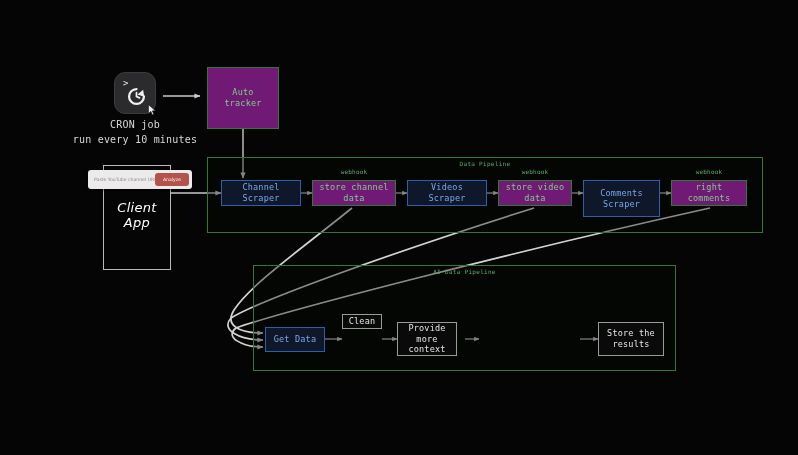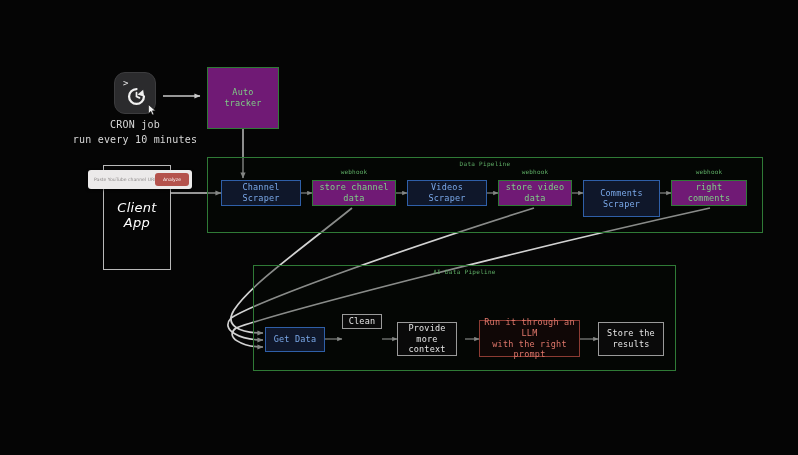--- a/index.html
+++ b/index.html
@@ -227,18 +227,16 @@
   <div class="caption" style="left:671px; top:168px; width:76px;">webhook</div>
 
   <div class="group" style="left:253px; top:265px; width:423px; height:106px;">
     <div class="group-title">AI Data Pipeline</div>
   </div>
 
   <div class="node blue" style="left:265px; top:327px; width:60px; height:25px;">Get Data</div>
   <div class="node white" style="left:342px; top:314px; width:40px; height:15px;">Clean</div>
   <div class="node white" style="left:397px; top:322px; width:60px; height:34px;">Provide more
 context</div>
-  <div class="node red" style="left:479px; top:320px; width:101px; height:37px;">Run it through an LLM
-with the right prompt</div>
   <div class="node white" style="left:598px; top:322px; width:66px; height:34px;">Store the
 results</div>
 
 </div>
 
 </body></html>

